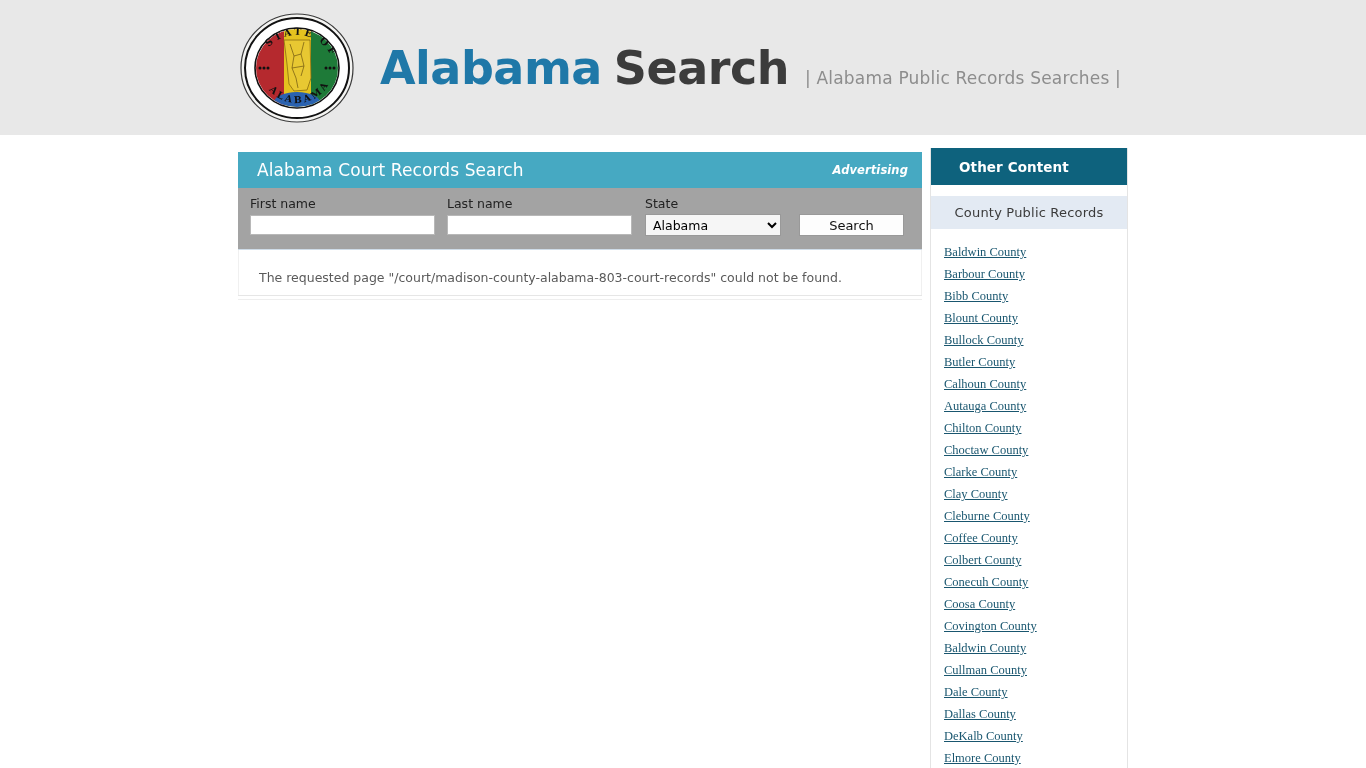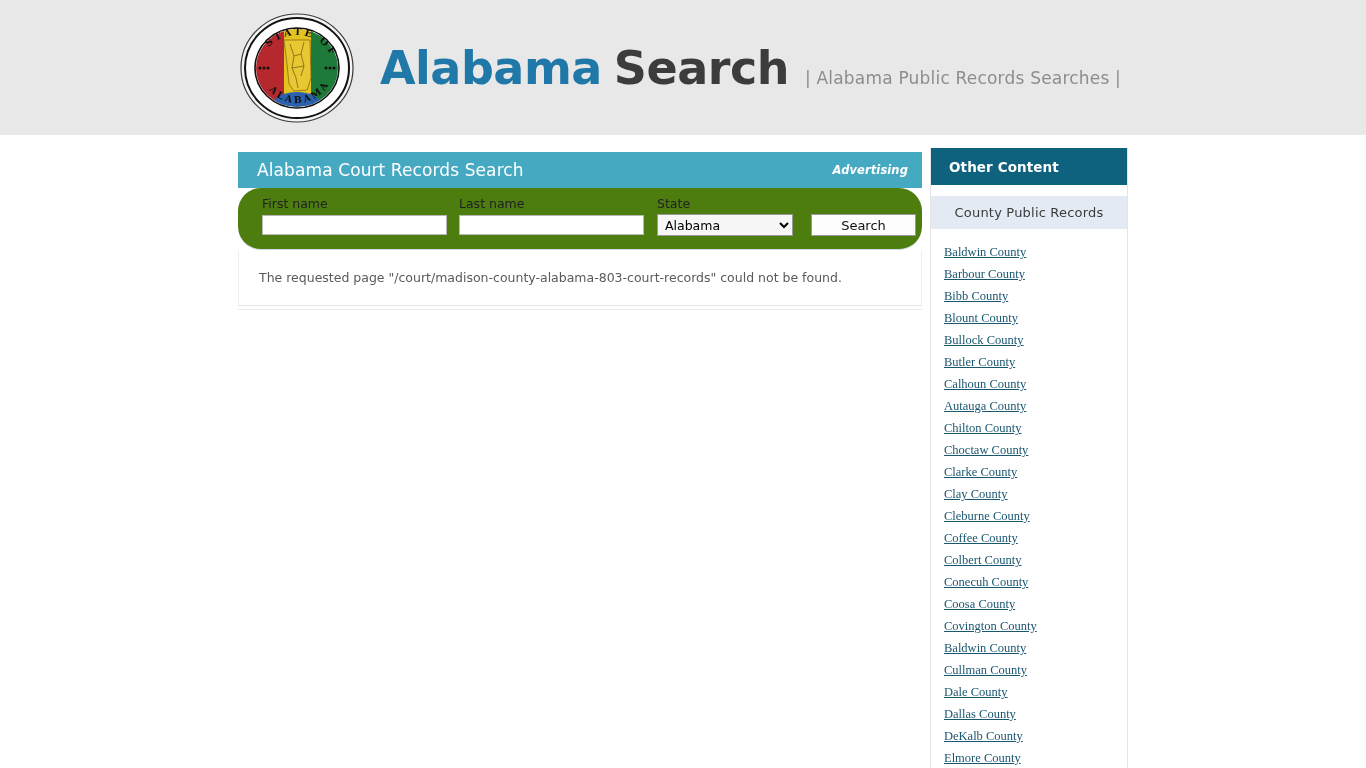--- a/index.html
+++ b/index.html
@@ -91,25 +91,24 @@
   .panel-head-adv {
     color: #ffffff;
     font-size: 11.5px;
     font-weight: bold;
     letter-spacing: 0.1px;
     font-style: italic;
   }
 
   
   .search-form {
-    background: #4d7c0f;
-    padding: 8px 0 13px 24px;
+    background: #a3a3a3;
+    padding: 8px 0 13px 12px;
     box-sizing: border-box;
     border-bottom: 1px solid #cfdce8;
-    border-radius: 23px;
   }
   .form-row-labels {
     display: flex;
     font-size: 12.5px;
     color: #222;
     margin-bottom: 3px;
   }
   .lbl-first { width: 197px; }
   .lbl-last  { width: 198px; }
   .lbl-state { width: 140px; }
@@ -149,21 +148,21 @@
     font-family: "DejaVu Sans", sans-serif;
     font-size: 13px;
     color: #111;
     cursor: pointer;
     box-sizing: border-box;
   }
 
   
   .panel-body {
     background: #ffffff;
-    padding: 19px 20px 18px 20px;
+    padding: 19px 20px 8px 20px;
     box-sizing: border-box;
     border-left: 1px solid #f0f0f0;
     border-right: 1px solid #f0f0f0;
   }
   .error-msg {
     font-size: 12.5px;
     color: #5a5a5a;
     line-height: 1.4;
   }
   .panel-rule {
@@ -186,21 +185,21 @@
     background: #ffffff;
     border-left: 1px solid #e4e4e4;
     border-right: 1px solid #e4e4e4;
     box-sizing: border-box;
   }
   .sidebar-head {
     background: #0e627d;
     height: 37px;
     display: flex;
     align-items: center;
-    padding-left: 18px;
+    padding-left: 28px;
     box-sizing: border-box;
   }
   .sidebar-head-title {
     color: #ffffff;
     font-size: 13.5px;
     font-weight: bold;
     letter-spacing: 0.1px;
   }
   .sidebar-gap {
     height: 11px;

